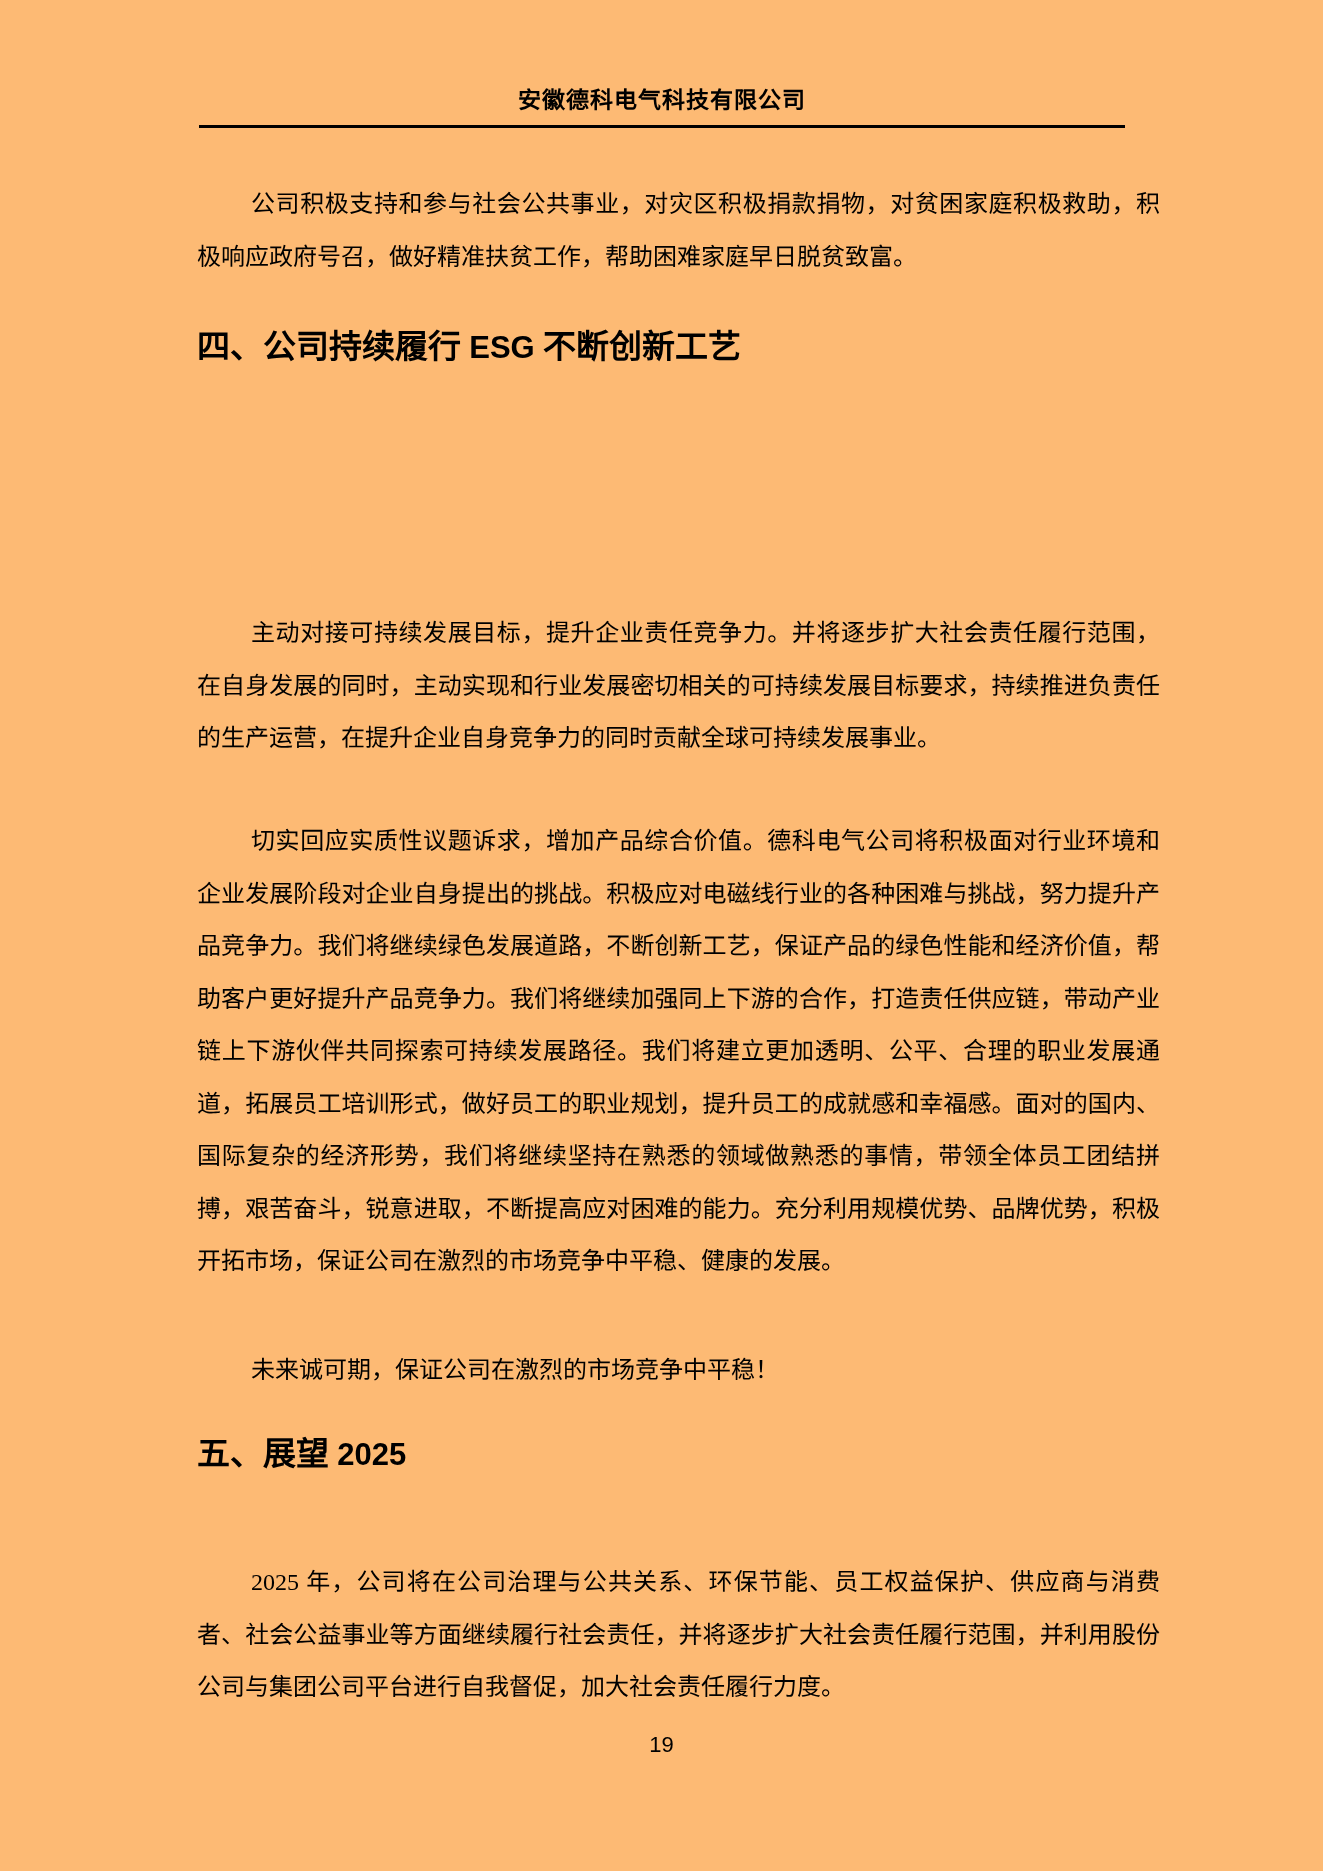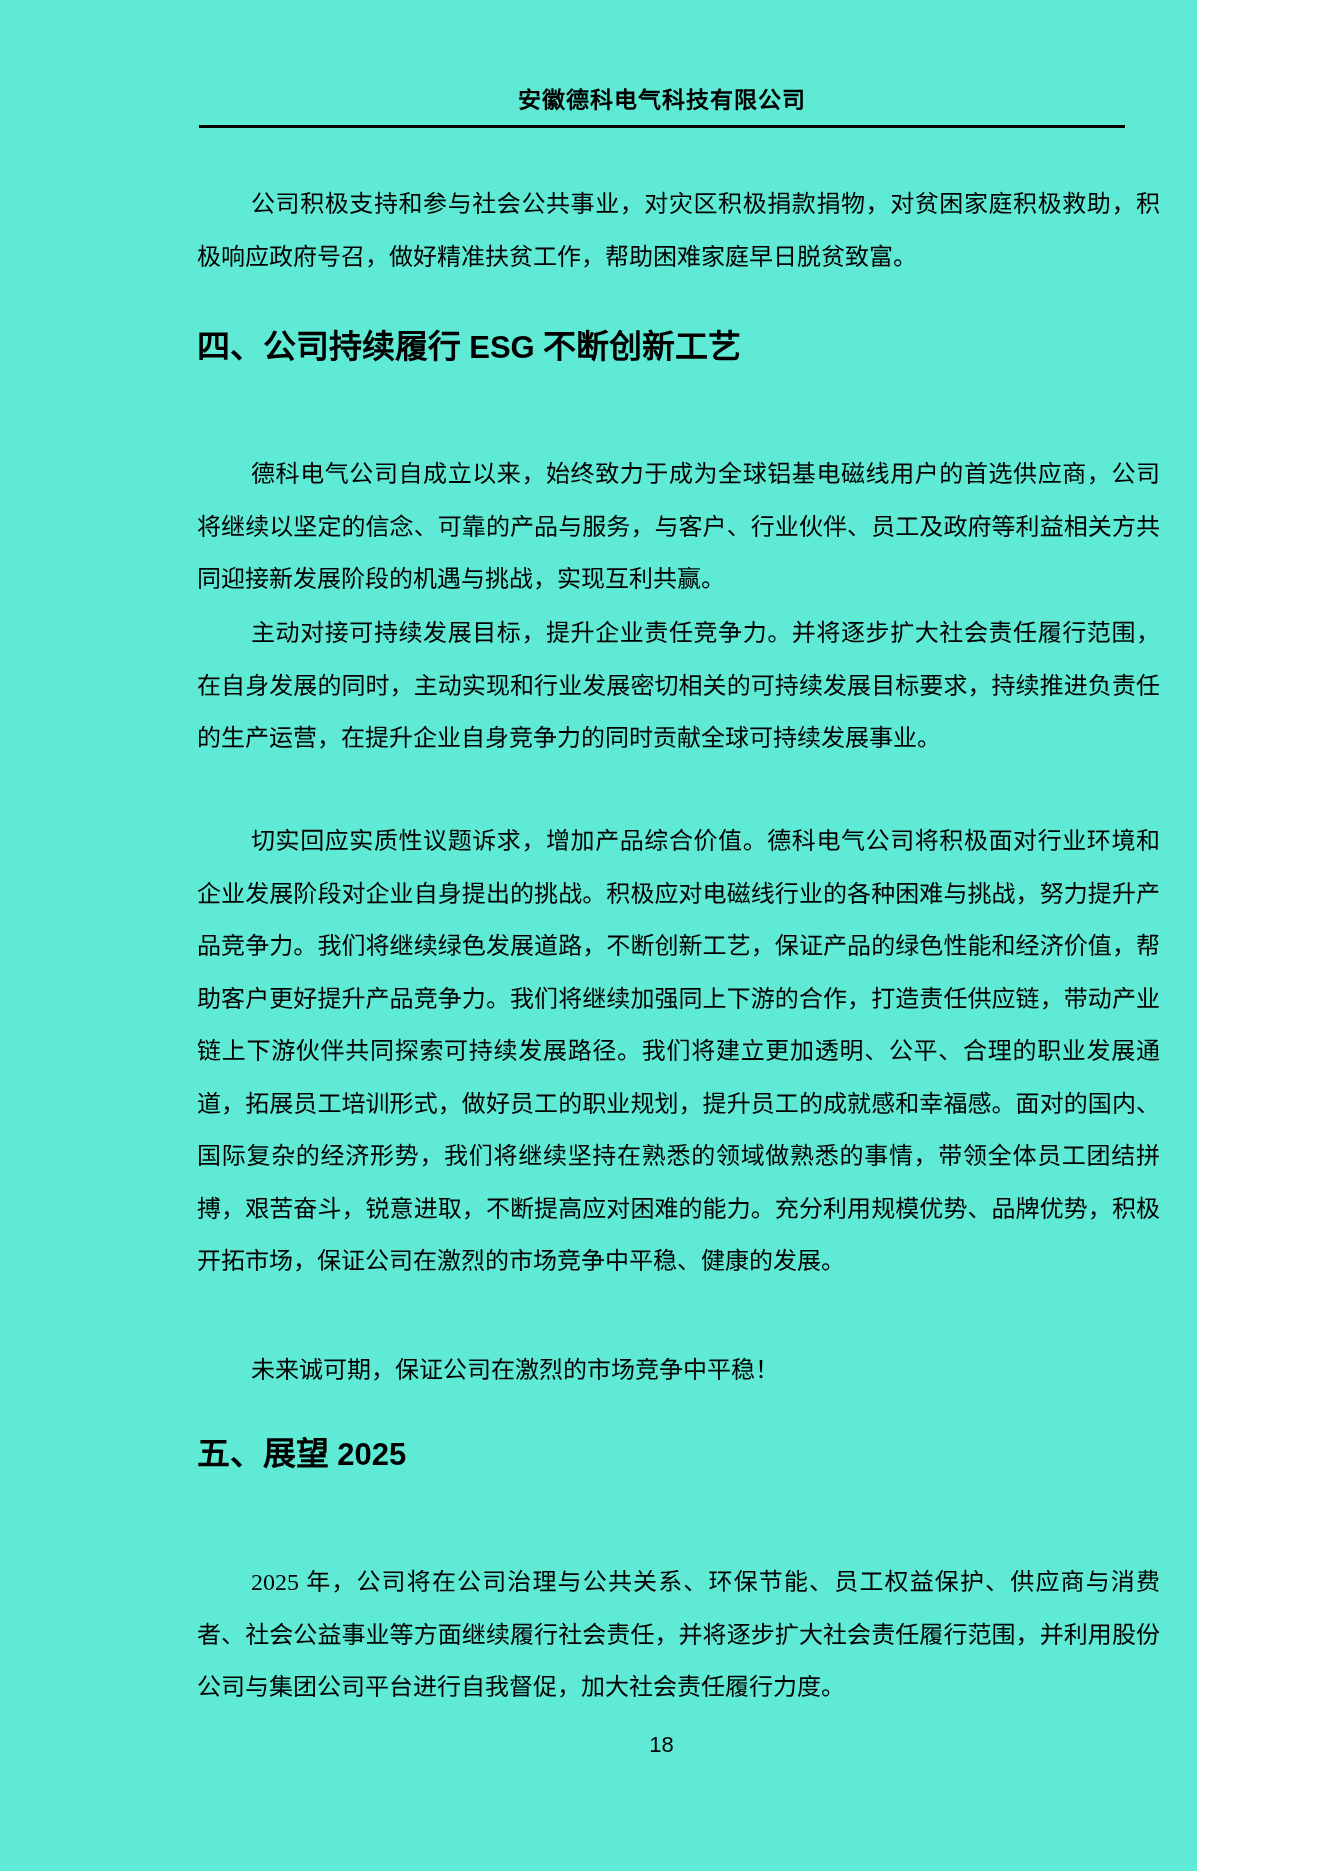--- a/index.html
+++ b/index.html
@@ -2,23 +2,23 @@
 <html lang="zh-CN"><head>
 <meta charset="utf-8">
 <style>
   html, body {
     margin: 0;
     padding: 0;
     background: #ffffff;
   }
   .page {
     position: relative;
-    width: 1197px;
+    width: 1323px;
     height: 1871px;
-    background: #5eead4;
+    background: #fdba74;
     color: #000000;
     font-family: "Liberation Serif", "DejaVu Serif", serif;
     overflow: hidden;
   }
   
   .page-header-title {
     position: absolute;
     top: 86px;
     left: 199px;
     width: 926px;
@@ -92,27 +92,26 @@
 <div class="page">
 
   <div class="page-header-title">安徽德科电气科技有限公司</div>
 
   <div class="page-header-rule"></div>
 
   <p class="para p1">公司积极支持和参与社会公共事业，对灾区积极捐款捐物，对贫困家庭积极救助，积极响应政府号召，做好精准扶贫工作，帮助困难家庭早日脱贫致富。</p>
 
   <h2 class="section-heading h-four"><span>四、公司持续履行 </span><span class="heading-latin">ESG</span><span> 不断创新工艺</span></h2>
 
-  <p class="para p2">德科电气公司自成立以来，始终致力于成为全球铝基电磁线用户的首选供应商，公司将继续以坚定的信念、可靠的产品与服务，与客户、行业伙伴、员工及政府等利益相关方共同迎接新发展阶段的机遇与挑战，实现互利共赢。</p>
 
   <p class="para p3">主动对接可持续发展目标，提升企业责任竞争力。并将逐步扩大社会责任履行范围，在自身发展的同时，主动实现和行业发展密切相关的可持续发展目标要求，持续推进负责任的生产运营，在提升企业自身竞争力的同时贡献全球可持续发展事业。</p>
 
   <p class="para p4">切实回应实质性议题诉求，增加产品综合价值。德科电气公司将积极面对行业环境和企业发展阶段对企业自身提出的挑战。积极应对电磁线行业的各种困难与挑战，努力提升产品竞争力。我们将继续绿色发展道路，不断创新工艺，保证产品的绿色性能和经济价值，帮助客户更好提升产品竞争力。我们将继续加强同上下游的合作，打造责任供应链，带动产业链上下游伙伴共同探索可持续发展路径。我们将建立更加透明、公平、合理的职业发展通道，拓展员工培训形式，做好员工的职业规划，提升员工的成就感和幸福感。面对的国内、国际复杂的经济形势，我们将继续坚持在熟悉的领域做熟悉的事情，带领全体员工团结拼搏，艰苦奋斗，锐意进取，不断提高应对困难的能力。充分利用规模优势、品牌优势，积极开拓市场，保证公司在激烈的市场竞争中平稳、健康的发展。</p>
 
   <p class="para p5">未来诚可期，保证公司在激烈的市场竞争中平稳！</p>
 
   <h2 class="section-heading h-five"><span>五、展望 </span><span class="heading-latin">2025</span><span></span></h2>
 
   <p class="para p6">2025 年，公司将在公司治理与公共关系、环保节能、员工权益保护、供应商与消费者、社会公益事业等方面继续履行社会责任，并将逐步扩大社会责任履行范围，并利用股份公司与集团公司平台进行自我督促，加大社会责任履行力度。</p>
 
-  <div class="page-number">18</div>
+  <div class="page-number">19</div>
 
 </div>
 
 </body></html>

